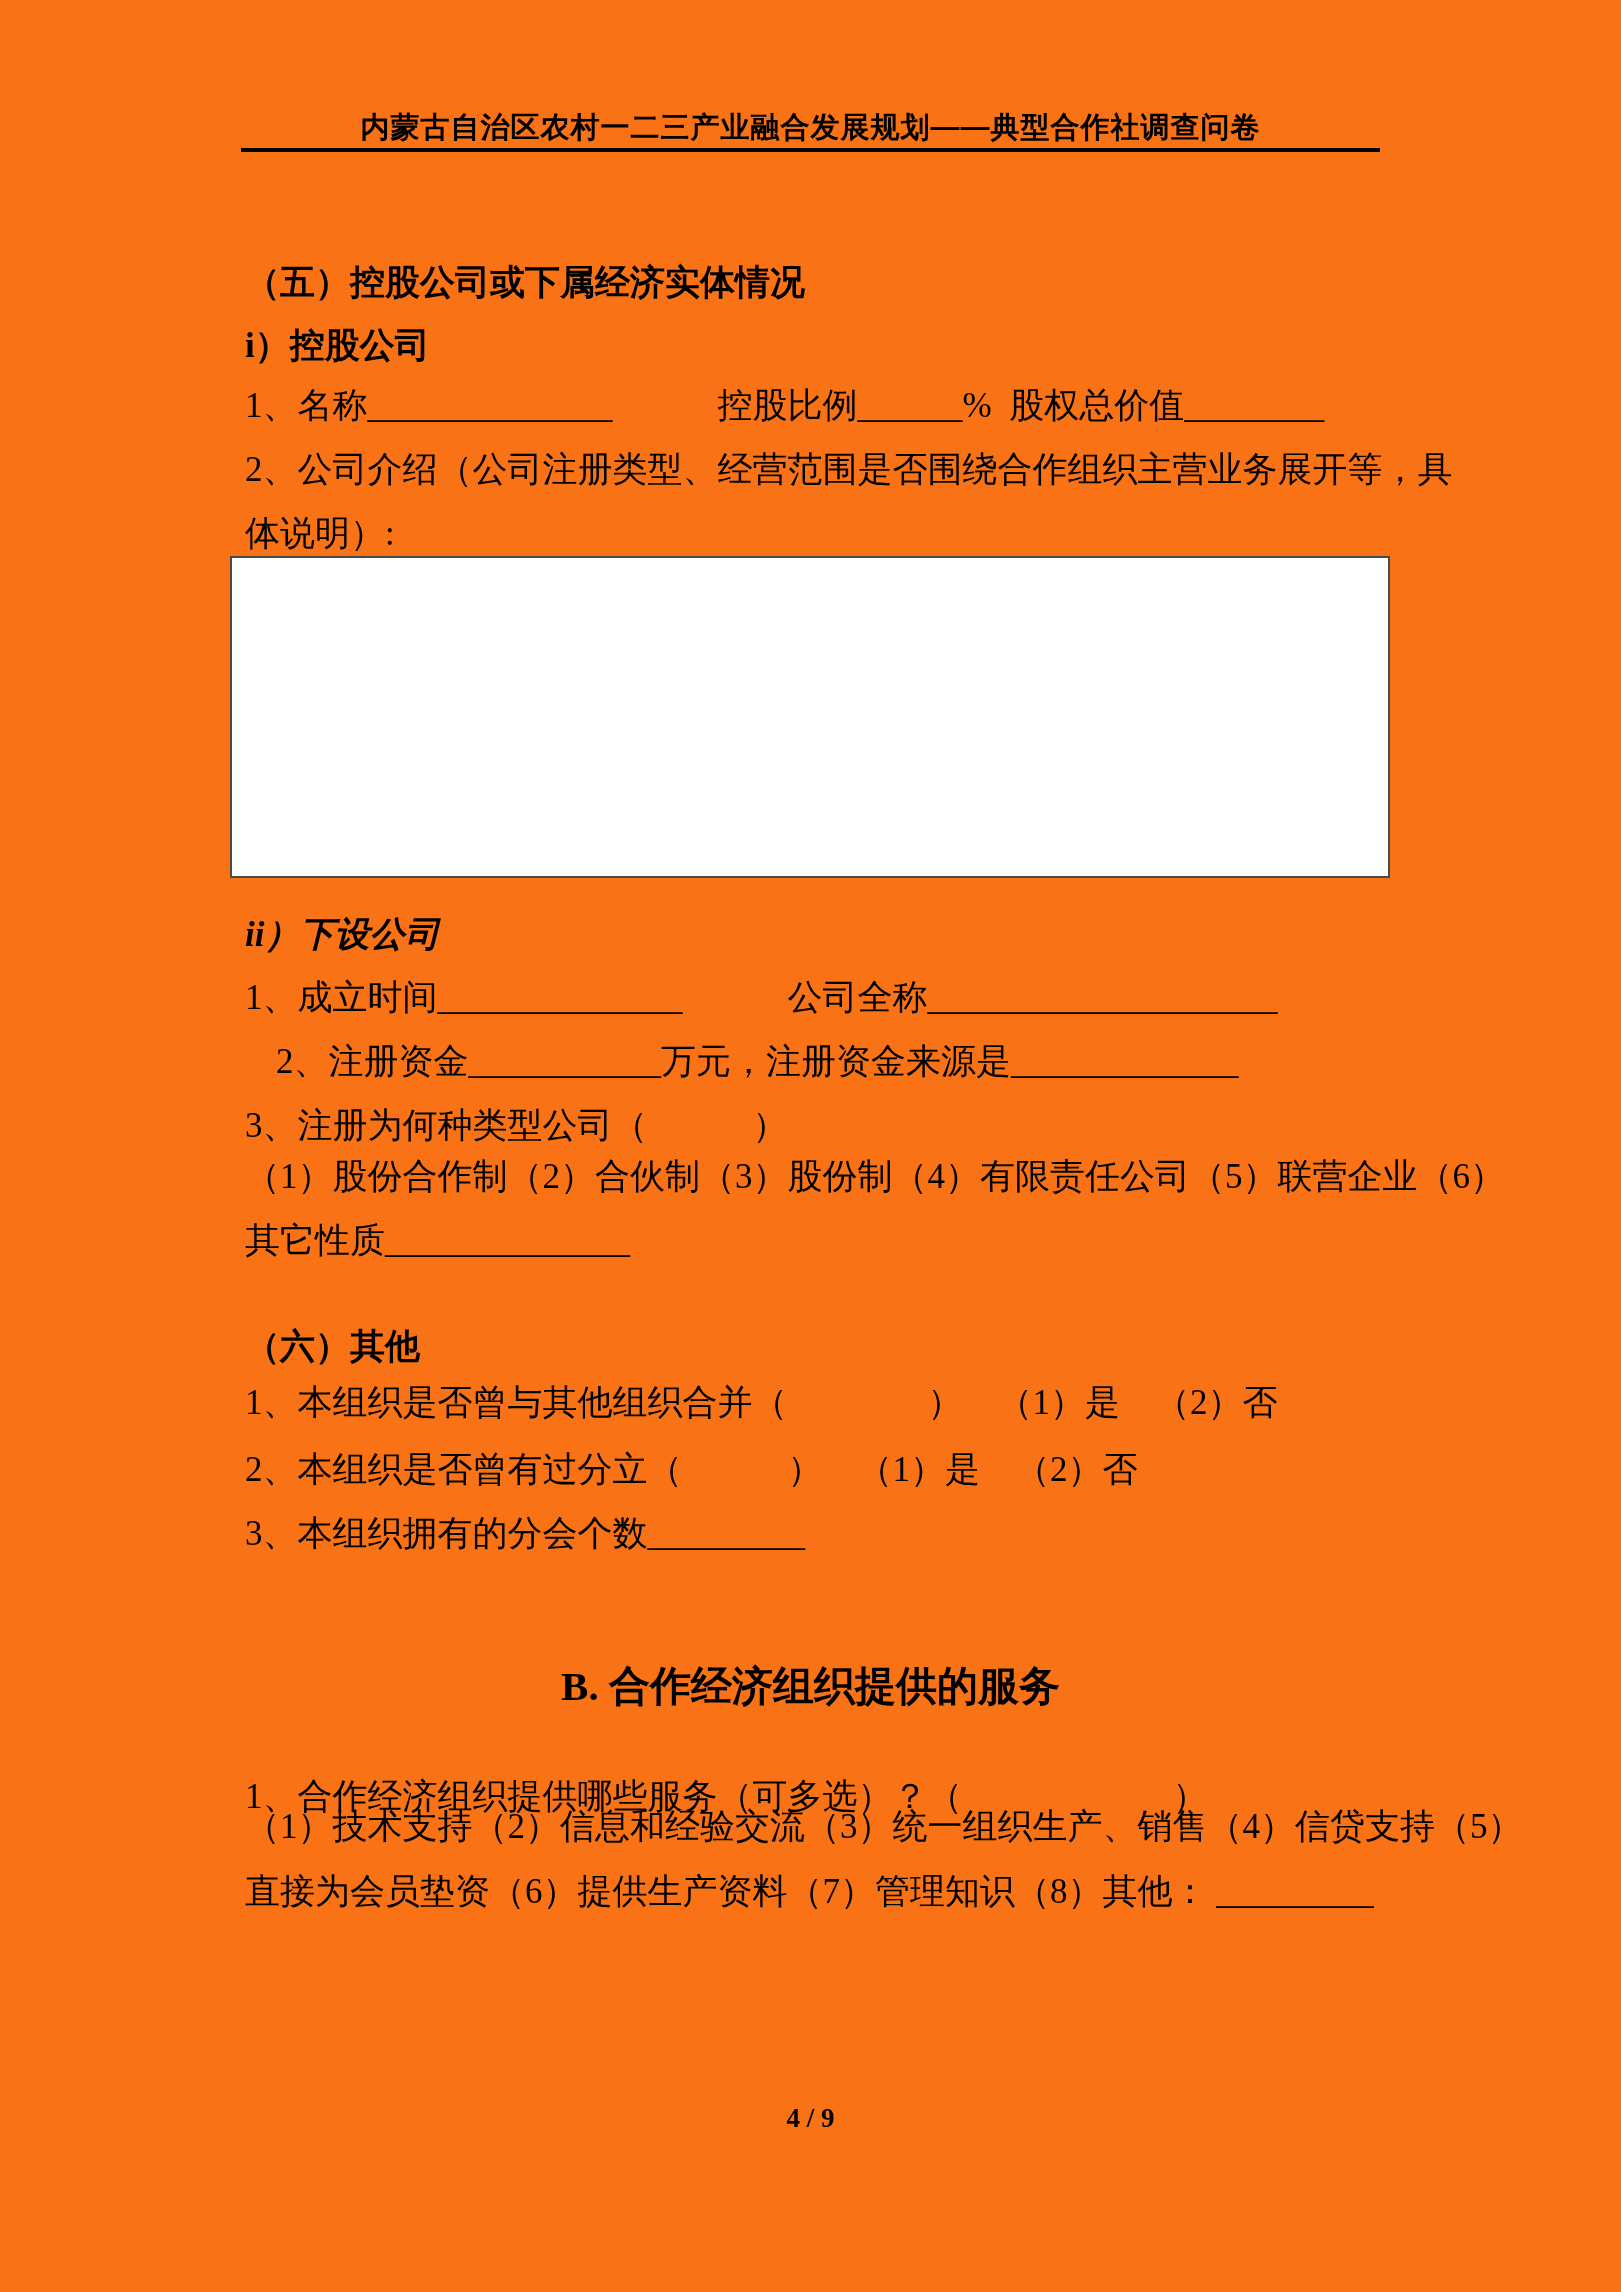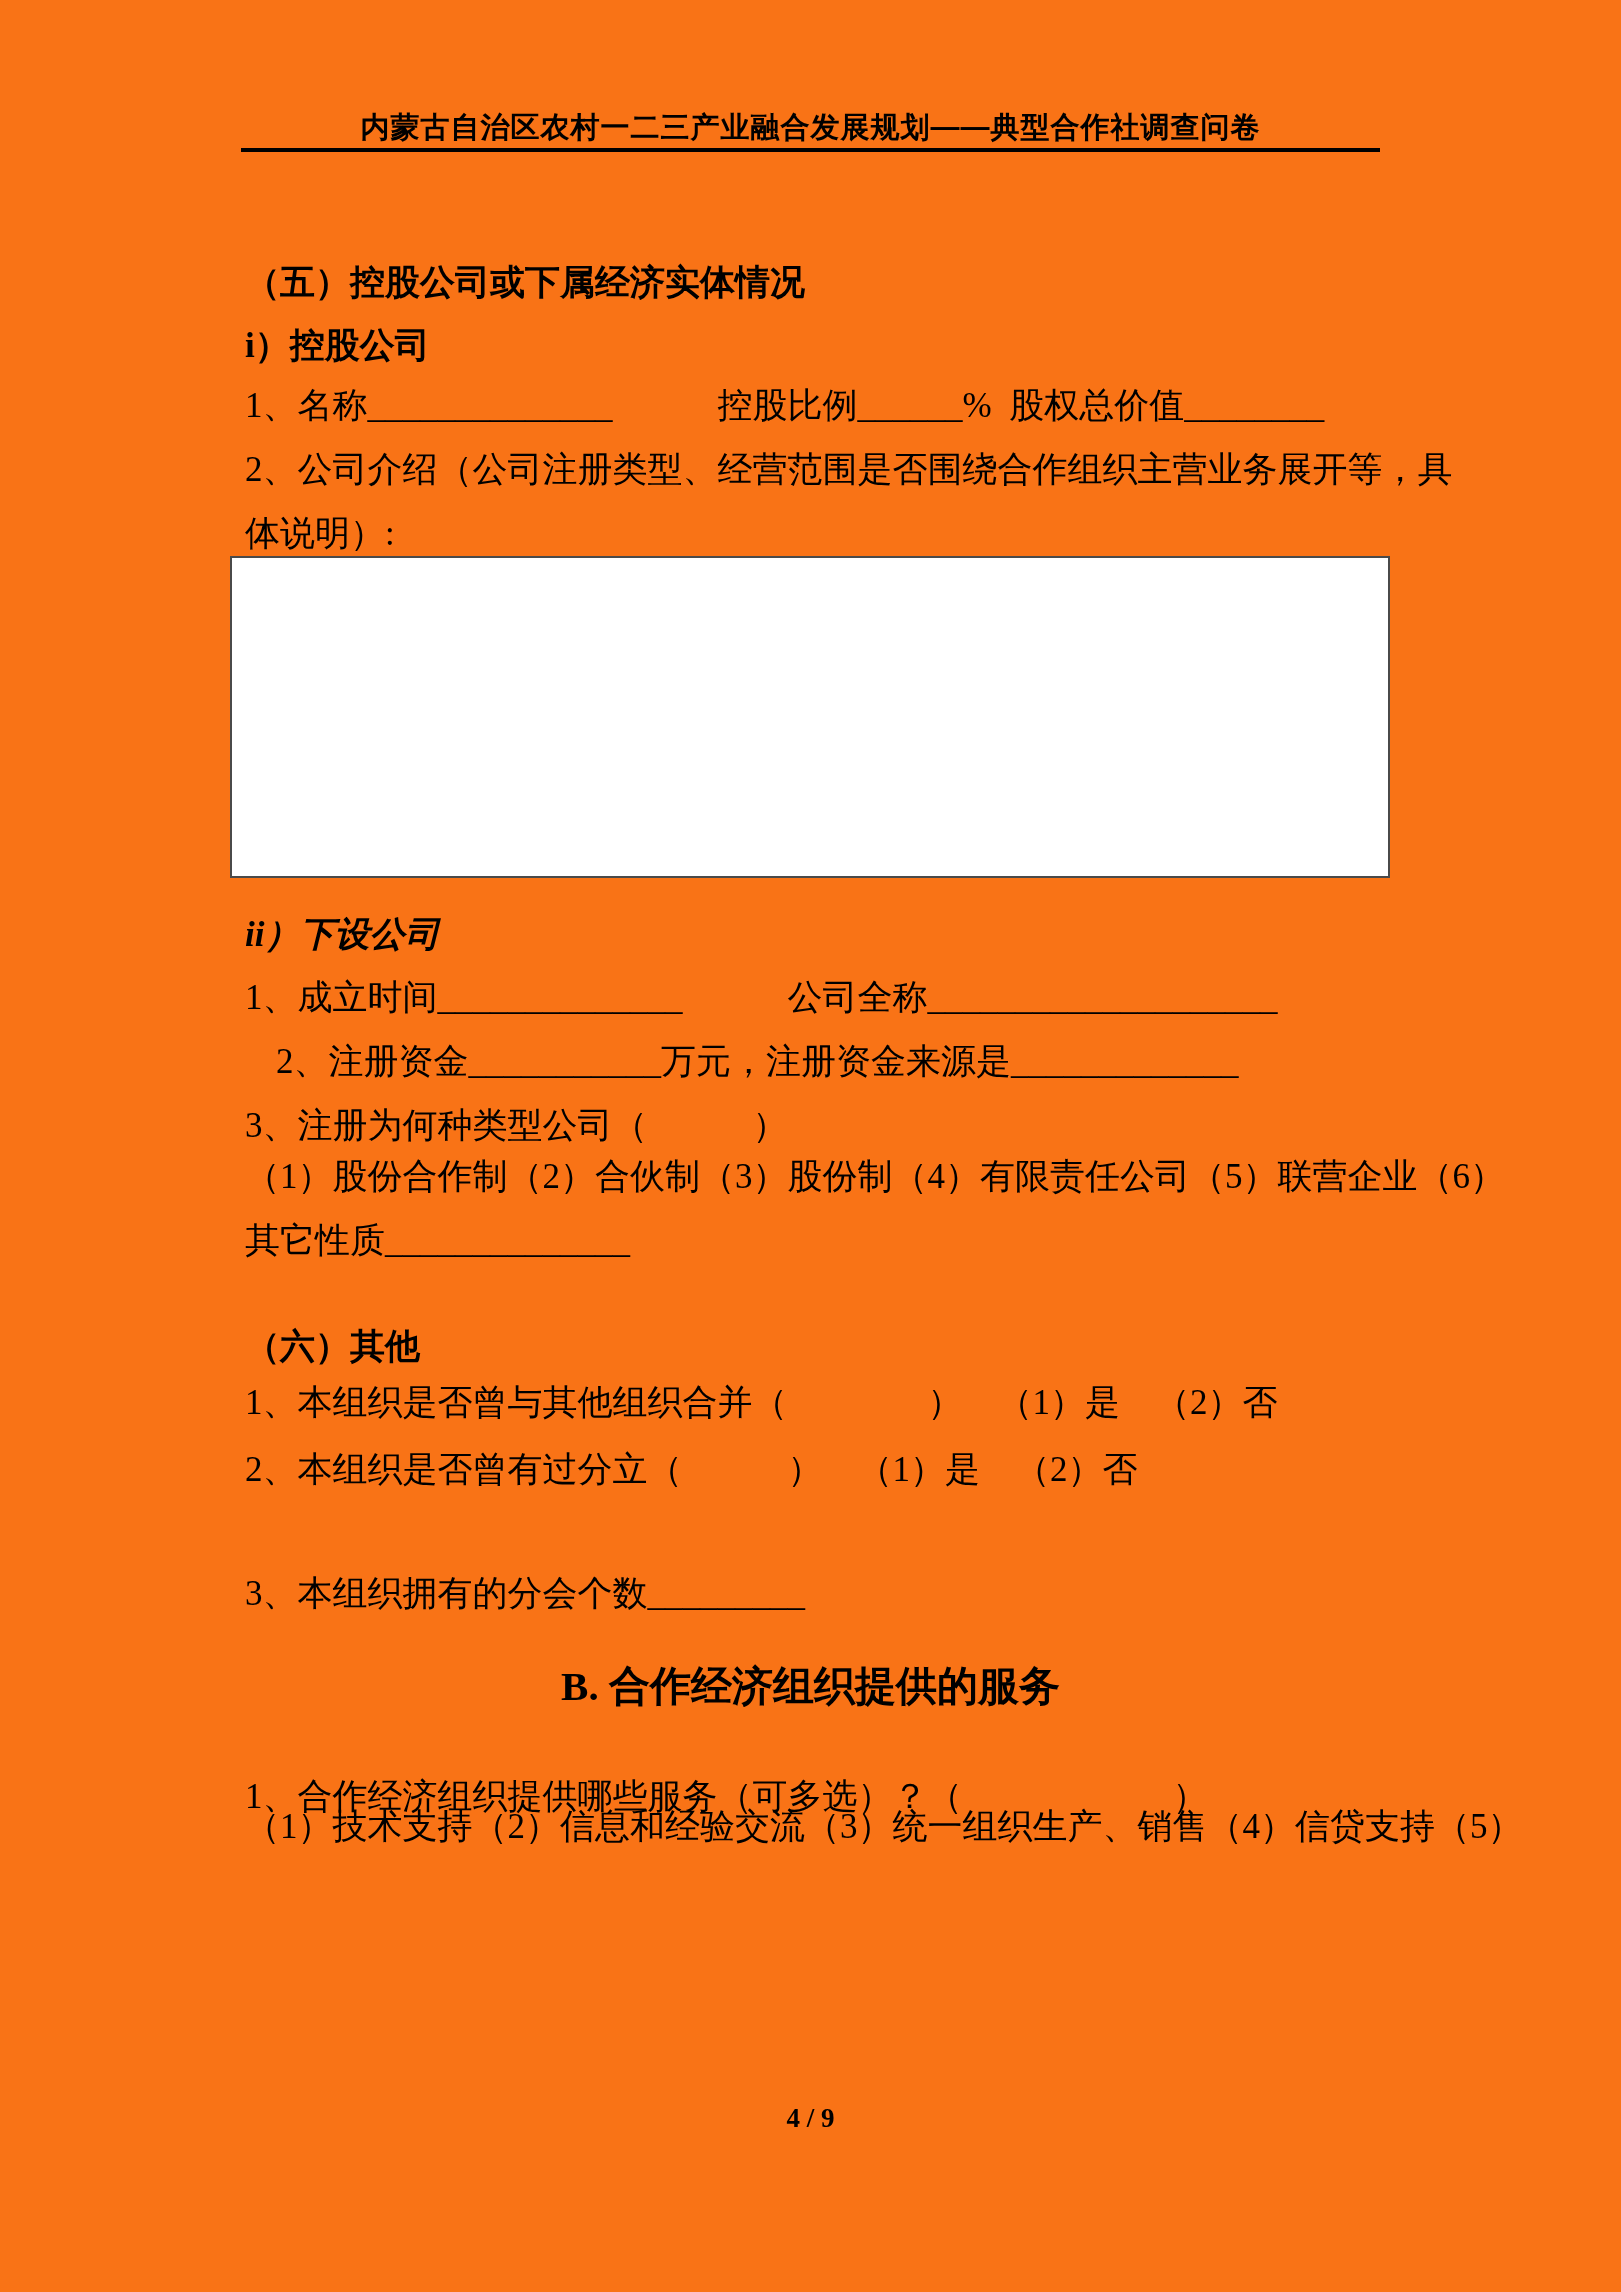--- a/index.html
+++ b/index.html
@@ -92,22 +92,23 @@
   <div class="line bold" style="top:913px;font-style:italic;">ii）下设公司</div>
   <div class="line" style="top:976px;">1、成立时间______________　　　公司全称____________________</div>
   <div class="line" style="top:1040px;margin-left:31px;">2、注册资金___________万元，注册资金来源是_____________</div>
   <div class="line" style="top:1104px;">3、注册为何种类型公司（　　　）</div>
   <div class="line" style="top:1155px;">（1）股份合作制（2）合伙制（3）股份制（4）有限责任公司（5）联营企业（6）</div>
   <div class="line" style="top:1219px;">其它性质______________</div>
 
   <div class="line bold" style="top:1325px;">（六）其他</div>
   <div class="line" style="top:1381px;">1、本组织是否曾与其他组织合并（　　　　）　（1）是　（2）否</div>
   <div class="line" style="top:1448px;">2、本组织是否曾有过分立（　　　）　（1）是　（2）否</div>
-  <div class="line" style="top:1572px;">3、本组织拥有的分会个数_________</div>
+  <div class="line" style="top:1512px;">3、本组织拥有的分会个数_________</div>
 
   <div class="center-heading" style="top:1659px;">B. 合作经济组织提供的服务</div>
   <div class="line" style="top:1739px;margin-top:36px;">1、合作经济组织提供哪些服务（可多选）？（　　　　　　）</div>
   <div class="line" style="top:1805px;">（1）技术支持（2）信息和经验交流（3）统一组织生产、销售（4）信贷支持（5）</div>
+  <div class="line" style="top:1870px;">直接为会员垫资（6）提供生产资料（7）管理知识（8）其他： _________</div>
 
   <div class="page-footer">4 / 9</div>
 
 </div>
 
 
 </body></html>

